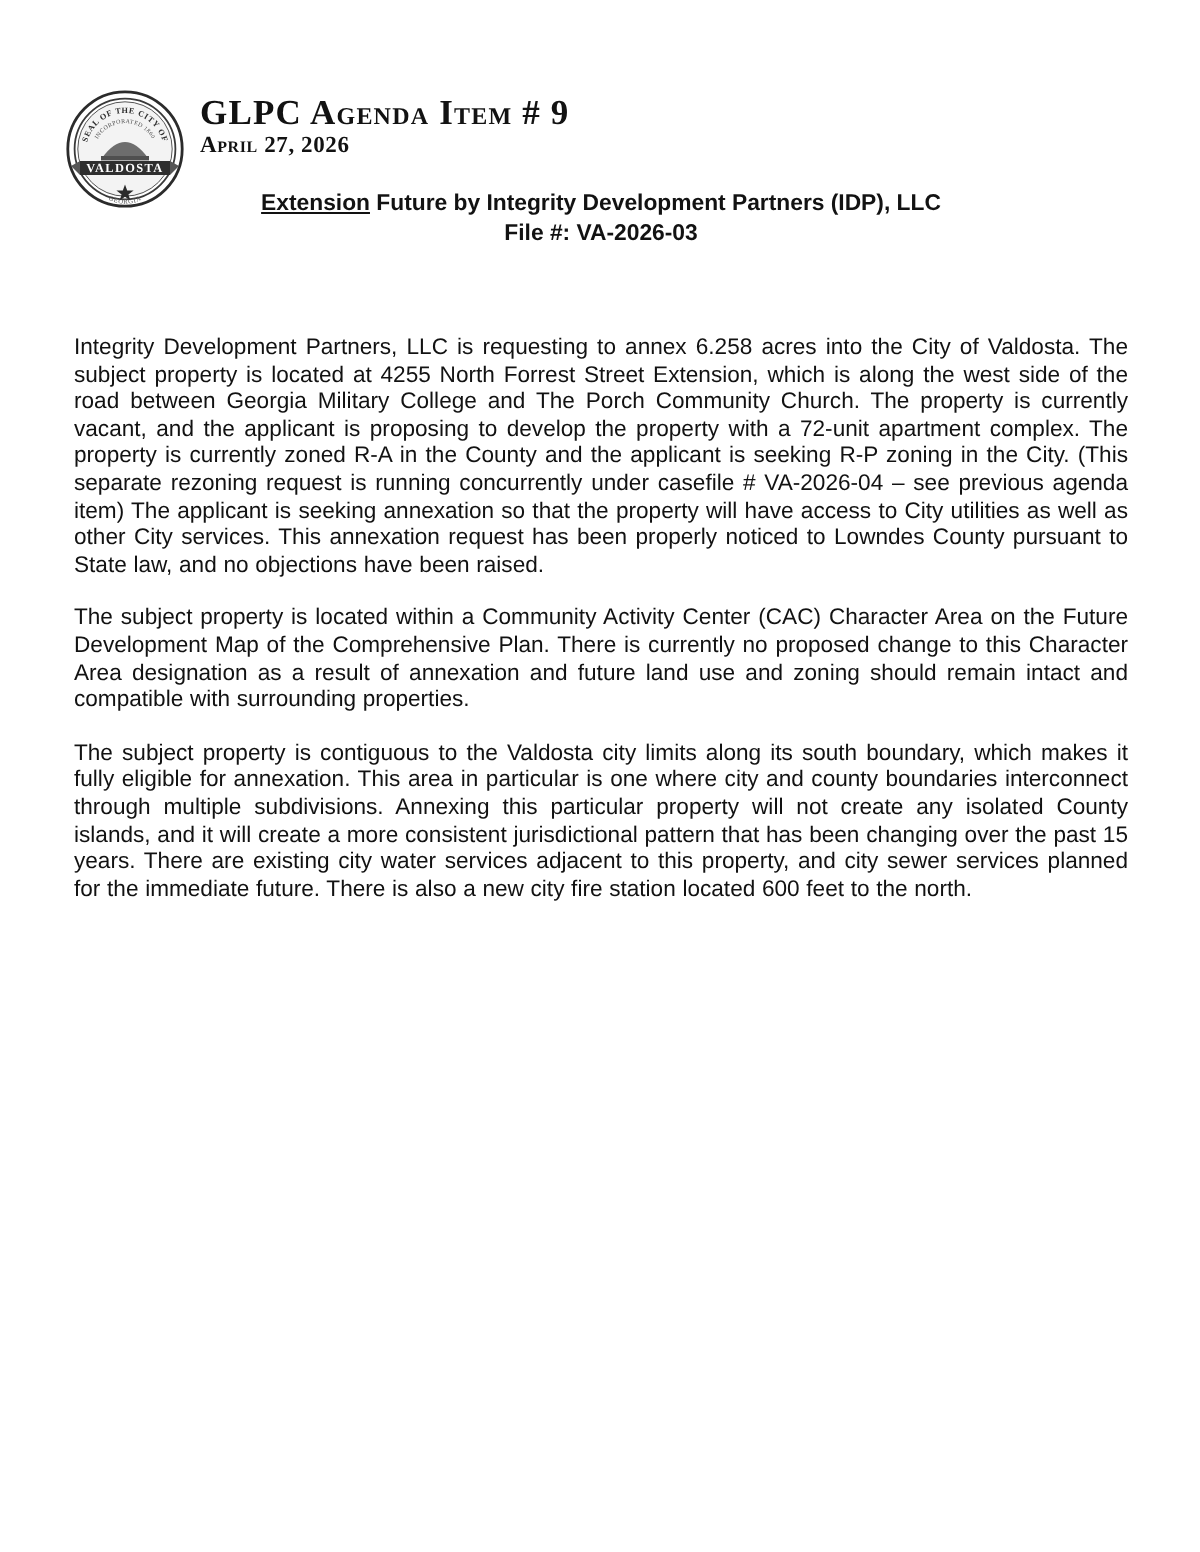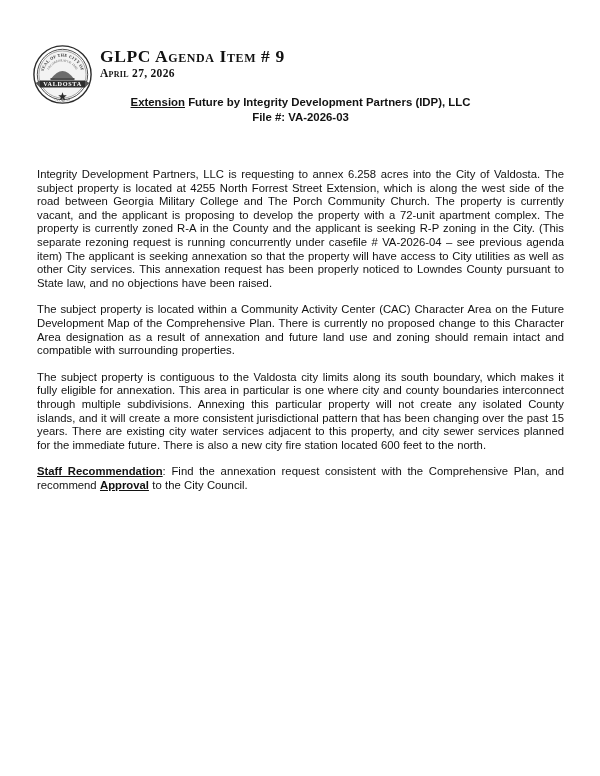--- a/index.html
+++ b/index.html
@@ -140,16 +140,15 @@
   </div>
 
   <div class="body-block">
 
     <p class="para"><span>Integrity Development Partners, LLC is requesting to annex 6.258 acres into the City of Valdosta.  The subject property is located at 4255 North Forrest Street Extension, which is along the west side of the road between Georgia Military College and The Porch Community Church.  The property is currently vacant, and the applicant is proposing to develop the property with a 72-unit apartment complex.  The property is currently zoned R-A in the County and the applicant is seeking R-P zoning in the City.  (This separate rezoning request is running concurrently under casefile # VA-2026-04 – see previous agenda item)  The applicant is seeking annexation so that the property will have access to City utilities as well as other City services.  This annexation request has been properly noticed to Lowndes County pursuant to State law, and no objections have been raised.</span></p>
 
     <p class="para"><span>The subject property is located within a </span><span class="b">Community Activity Center</span><span> (CAC) Character Area on the Future Development Map of the Comprehensive Plan.  There is currently no proposed change to this Character Area designation as a result of annexation and future land use and zoning should remain intact and compatible with surrounding properties.</span></p>
 
     <p class="para"><span>The subject property is contiguous to the Valdosta city limits along its south boundary, which makes it fully eligible for annexation.  This area in particular is one where city and county boundaries interconnect through multiple subdivisions.  Annexing this particular property will not create any isolated County islands, and it will create a more consistent jurisdictional pattern that has been changing over the past 15 years.  There are existing city water services adjacent to this property, and city sewer services planned for the immediate future.  There is also a new city fire station located 600 feet to the north.</span></p>
 
-    <p class="para"><span class="bu">Staff   Recommendation</span><span>:      Find the annexation request consistent with the Comprehensive Plan, and recommend </span><span class="bu">Approval</span><span> to the City Council.</span></p>
 
   </div>
 </div>
 
 </body></html>

